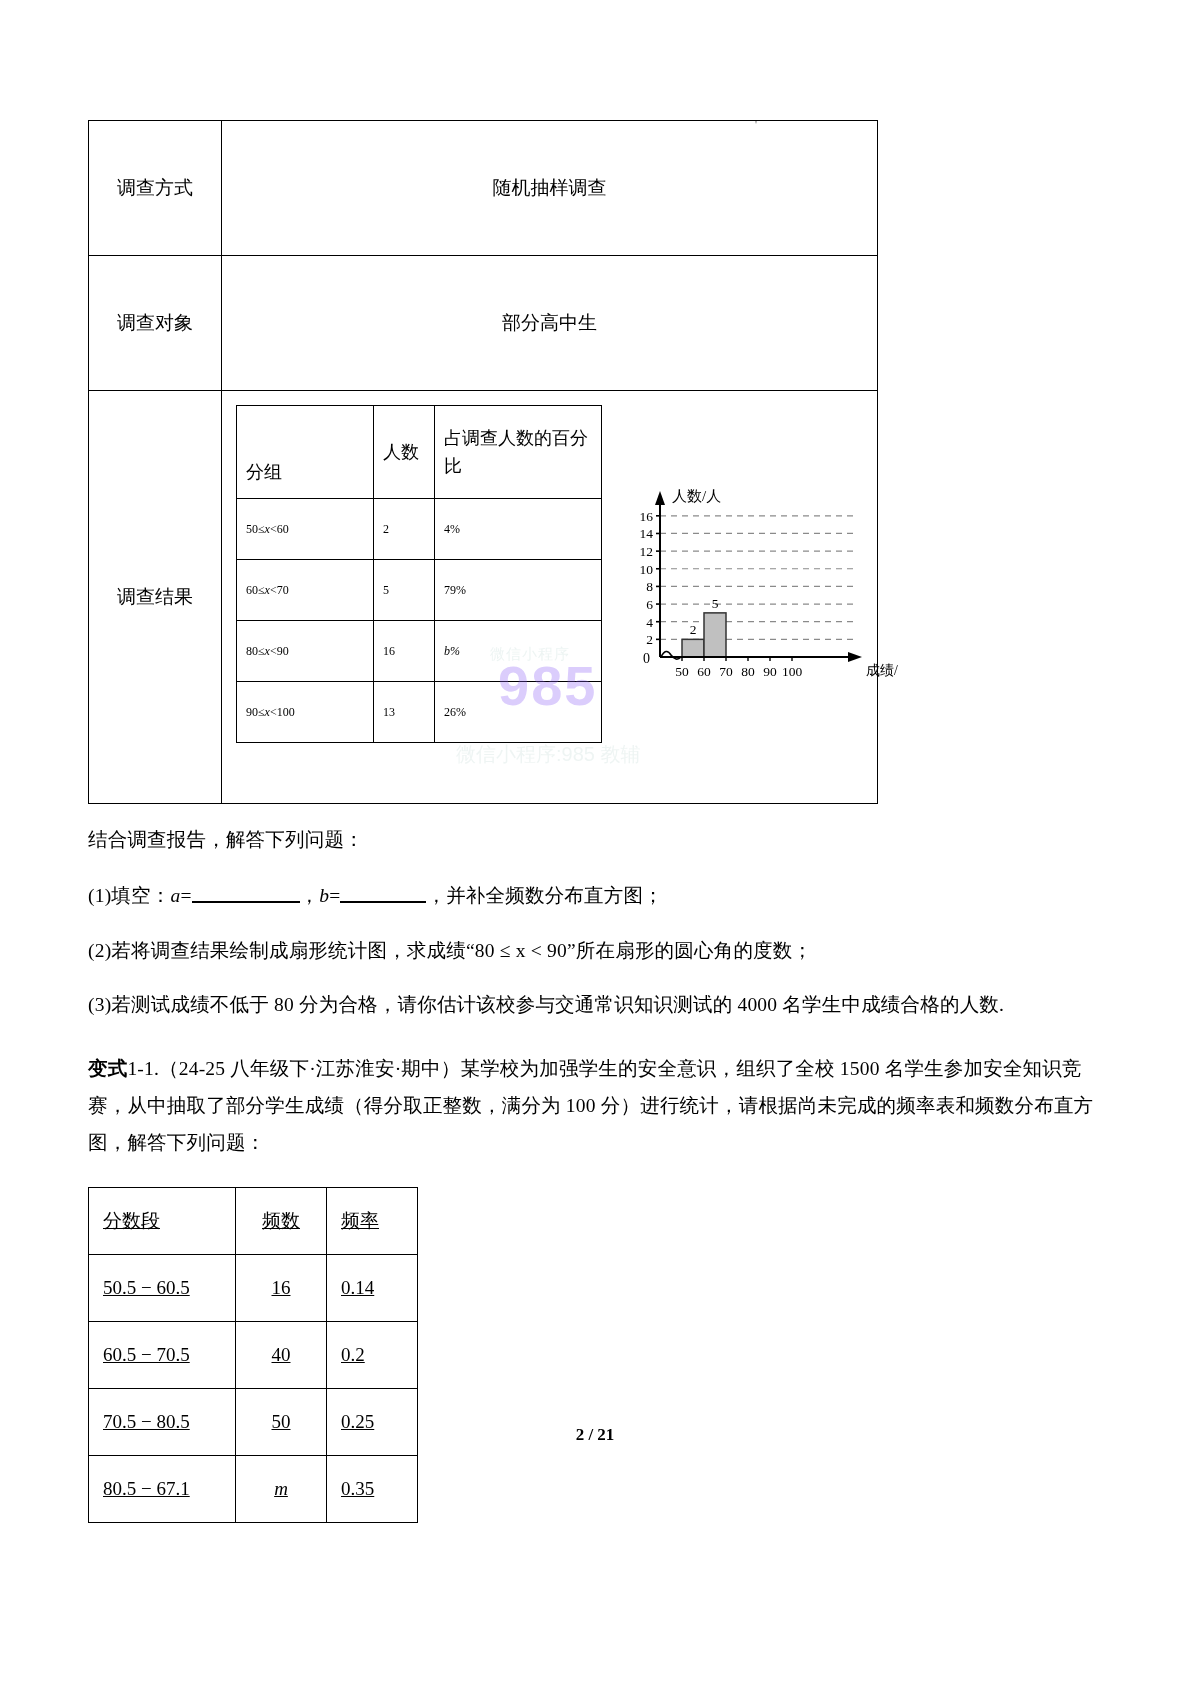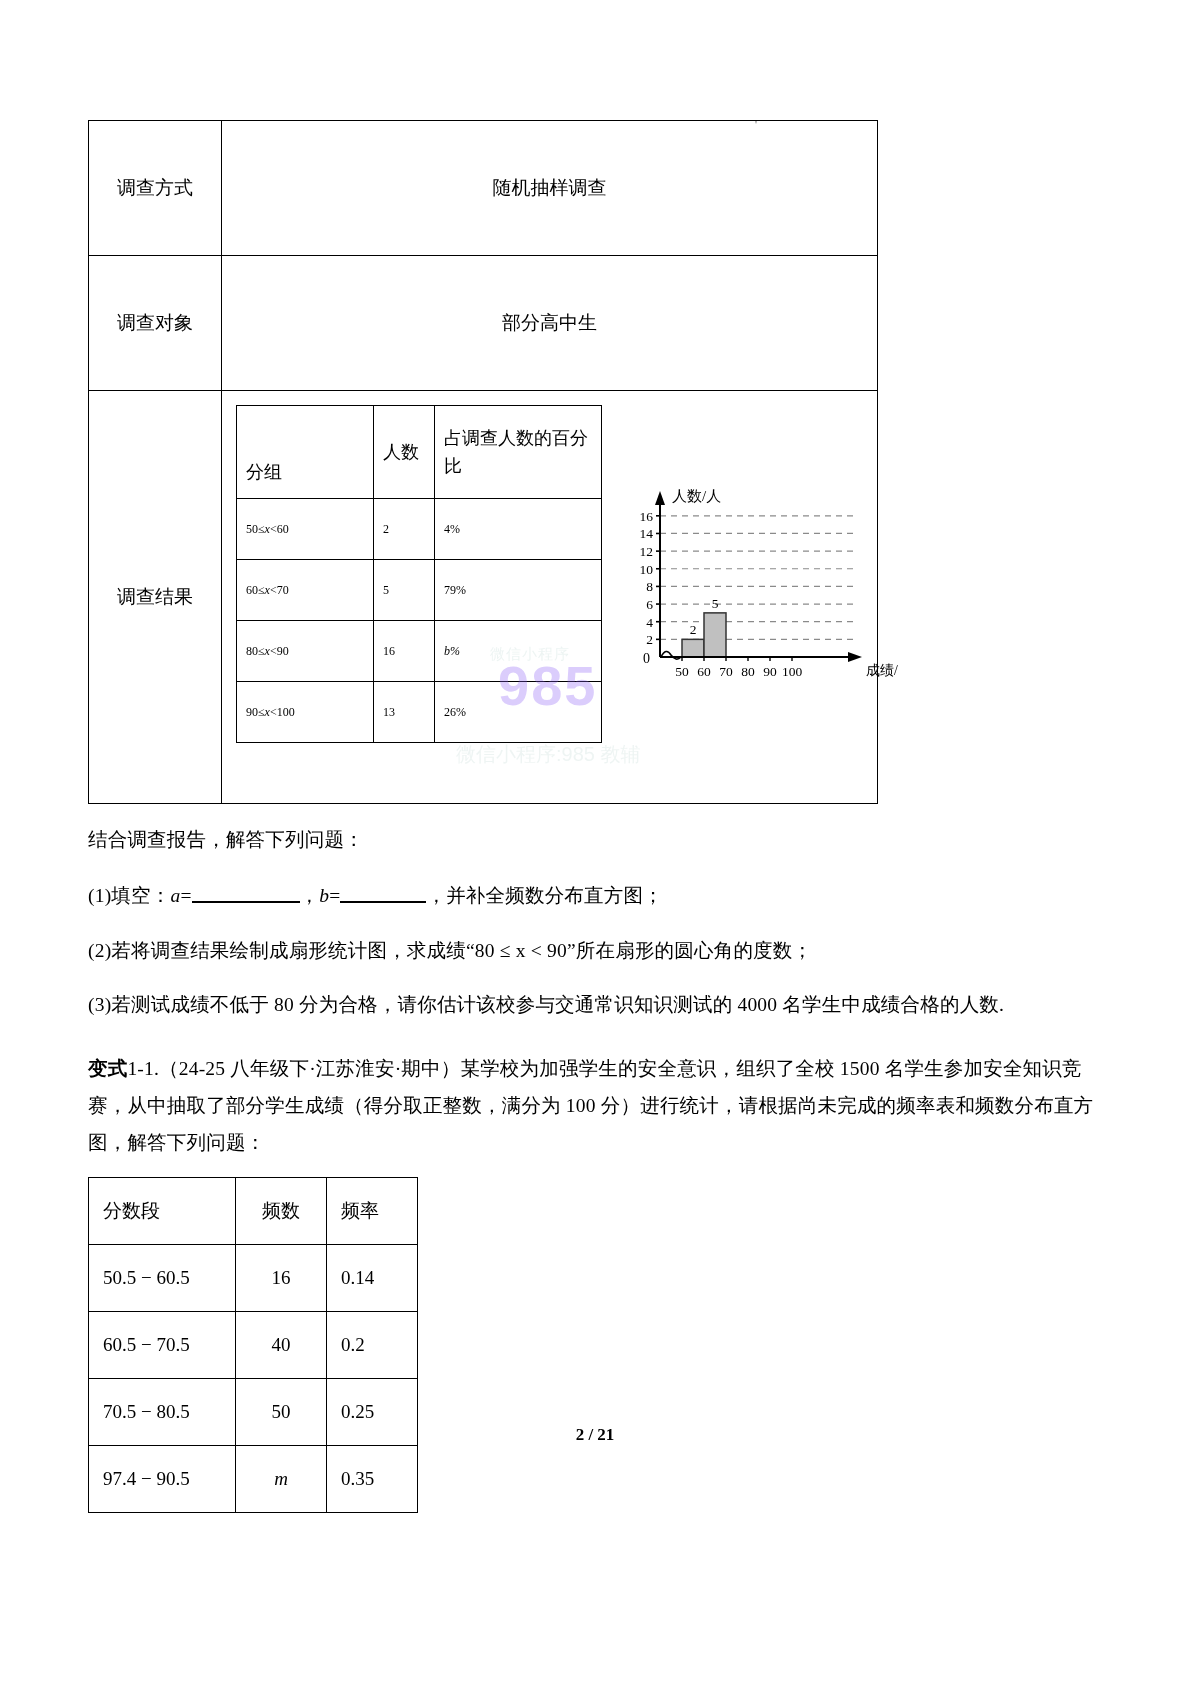--- a/index.html
+++ b/index.html
@@ -132,21 +132,22 @@
   }
   .para.var {
     margin-top: 30px;
     line-height: 1.9;
   }
 
   
   table.bottom {
     border-collapse: collapse;
     table-layout: fixed;
-    margin-top: 16px;
+    margin-top: 26px;
+    text-decoration: underline;
   }
   table.bottom td {
     border: 1.4px solid #000;
     font-size: 19px;
     padding: 8px 14px;
     height: 50px;
     vertical-align: middle;
   }
   table.bottom td.b-seg { width: 118px; }
   table.bottom td.b-freq { width: 62px; text-align: center; }
@@ -377,21 +378,21 @@
           <td class="b-seg">60.5 − 70.5</td>
           <td class="b-freq">40</td>
           <td class="b-rate">0.2</td>
         </tr>
         <tr>
           <td class="b-seg">70.5 − 80.5</td>
           <td class="b-freq">50</td>
           <td class="b-rate">0.25</td>
         </tr>
         <tr>
-          <td class="b-seg">97.4 − 90.5</td>
+          <td class="b-seg">80.5 − 67.1</td>
           <td class="b-freq mathi">m</td>
           <td class="b-rate">0.35</td>
         </tr>
       </tbody>
     </table>
 
   </div>
 
   <div class="watermark">
     <div class="wm-top">微信小程序</div>

